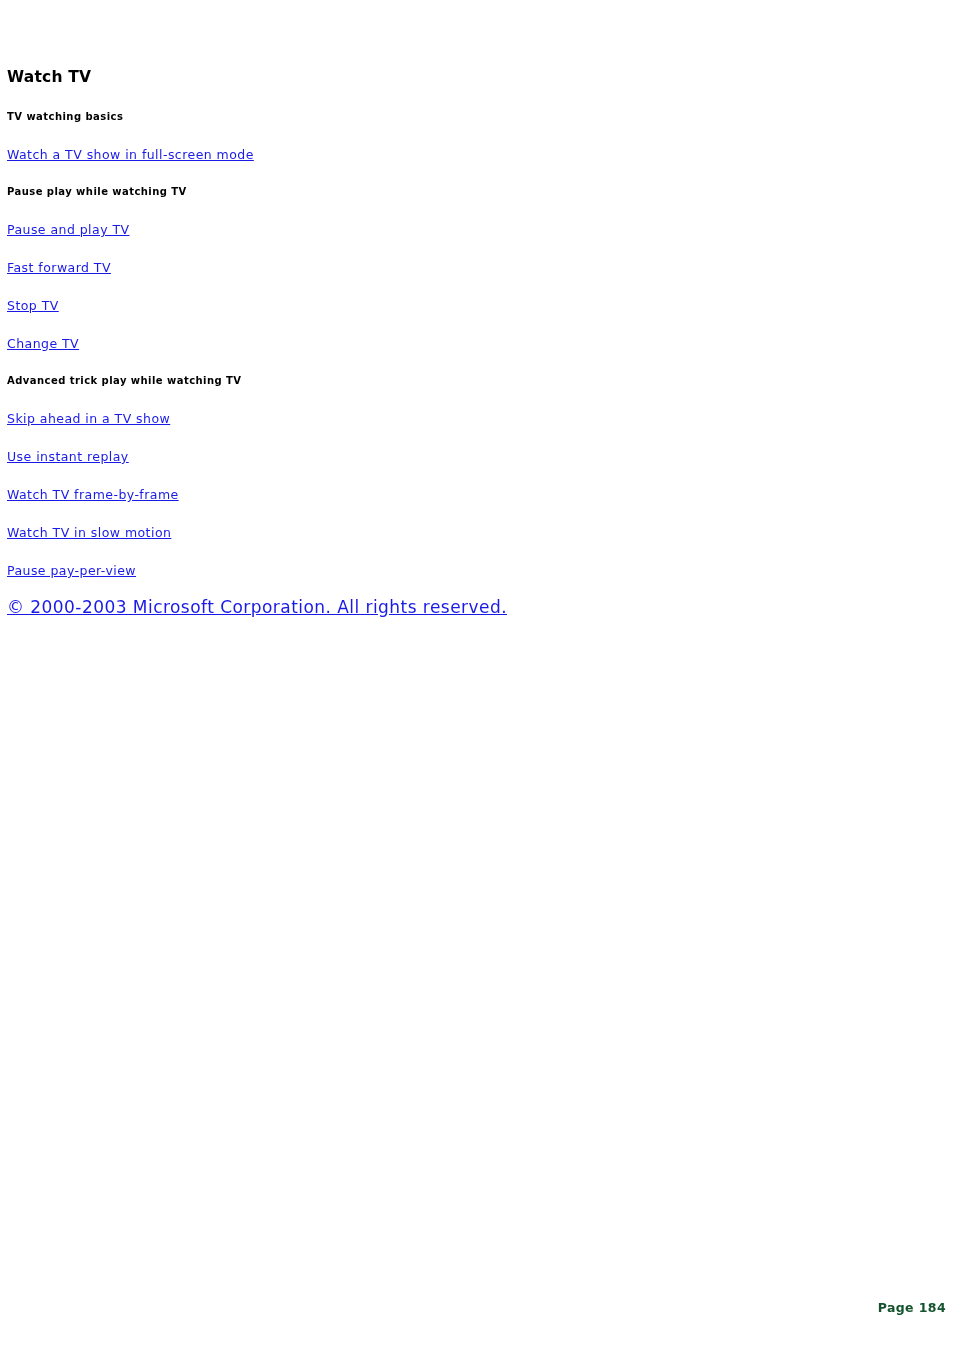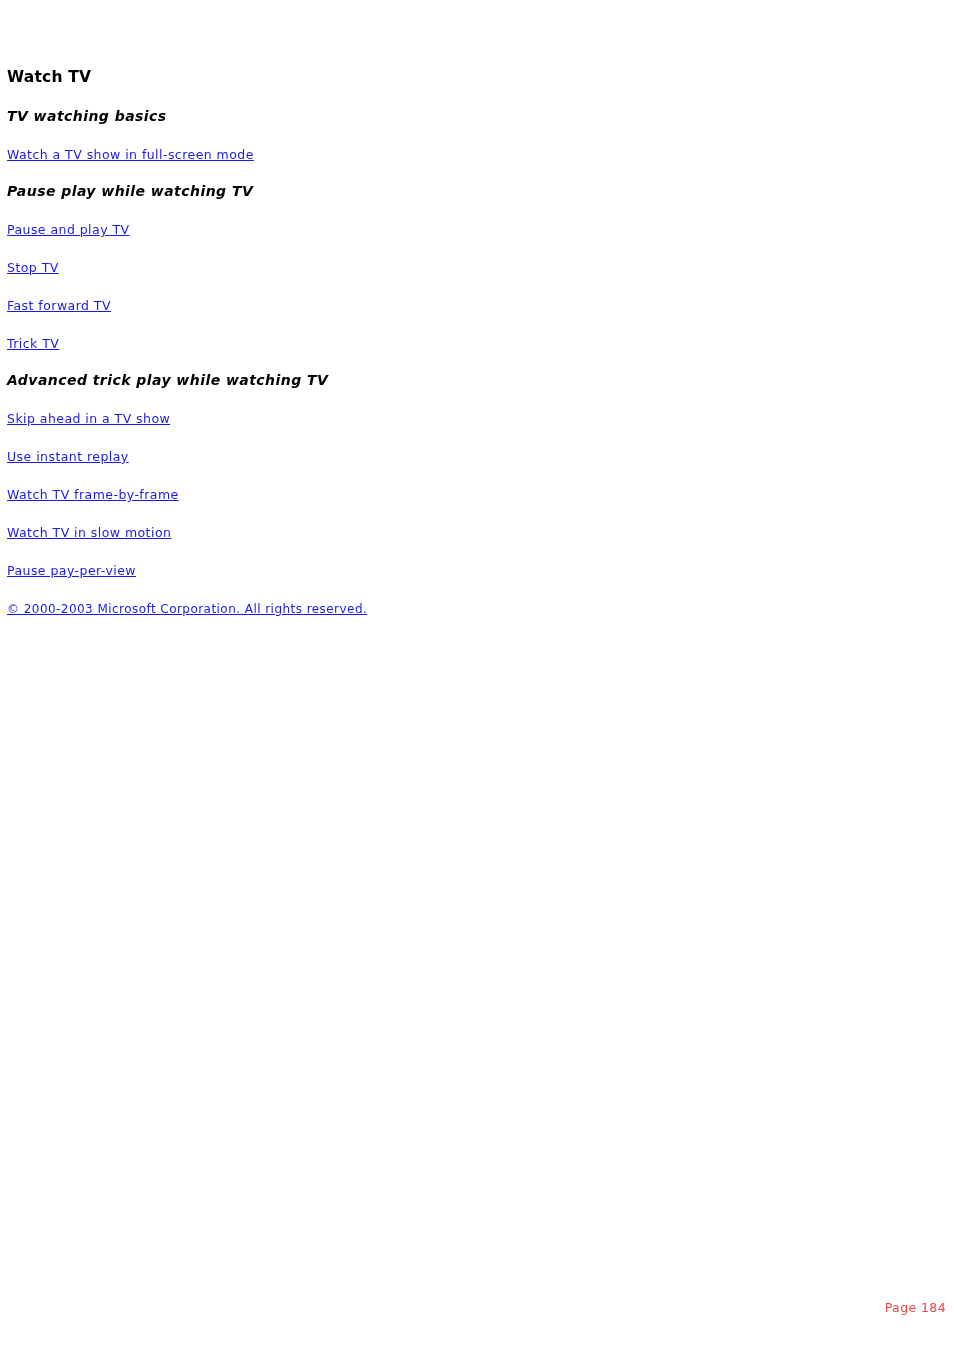--- a/index.html
+++ b/index.html
@@ -30,27 +30,26 @@
   }
   .doc-title {
     font-size: 15.5px;
     font-weight: bold;
     letter-spacing: 0.2px;
     margin: 0 0 23px 0;
     line-height: 18px;
     color: #000000;
   }
   .section-heading {
-    font-size: 14px;
+    font-size: 10px;
     font-weight: bold;
     letter-spacing: 0.45px;
     line-height: 15px;
     margin: 0 0 22px 0;
     color: #000000;
-    font-style: italic;
   }
   .section-heading.spaced-top {
     margin-top: 0;
   }
   .link-row {
     margin: 0 0 22px 0;
     line-height: 15px;
   }
   .doc-link {
     font-size: 12.5px;
@@ -58,34 +57,34 @@
     color: #1a1ae6;
     text-decoration: underline;
     cursor: pointer;
     display: inline;
   }
   .copyright-row {
     margin: 0;
     line-height: 15px;
   }
   .copyright-link {
-    font-size: 12px;
+    font-size: 17px;
     letter-spacing: 0.45px;
     color: #1a1ae6;
     text-decoration: underline;
     cursor: pointer;
   }
   .footer {
     position: absolute;
     right: 8px;
     bottom: 26px;
     font-size: 12.5px;
-    font-weight: normal;
+    font-weight: bold;
     letter-spacing: 0.4px;
-    color: #ef4444;
+    color: #14532d;
     white-space: nowrap;
   }
 </style>
 </head>
 <body>
 
 <div class="page">
 
   <div class="content">
 
@@ -96,27 +95,27 @@
     <div class="link-row">
       <a class="doc-link">Watch a TV show in full-screen mode</a>
     </div>
 
     <div class="section-heading spaced-top">Pause play while watching TV</div>
 
     <div class="link-row">
       <a class="doc-link">Pause and play TV</a>
     </div>
     <div class="link-row">
+      <a class="doc-link">Fast forward TV</a>
+    </div>
+    <div class="link-row">
       <a class="doc-link">Stop TV</a>
     </div>
     <div class="link-row">
-      <a class="doc-link">Fast forward TV</a>
-    </div>
-    <div class="link-row">
-      <a class="doc-link">Trick TV</a>
+      <a class="doc-link">Change TV</a>
     </div>
 
     <div class="section-heading spaced-top">Advanced trick play while watching TV</div>
 
     <div class="link-row">
       <a class="doc-link">Skip ahead in a TV show</a>
     </div>
     <div class="link-row">
       <a class="doc-link">Use instant replay</a>
     </div>

